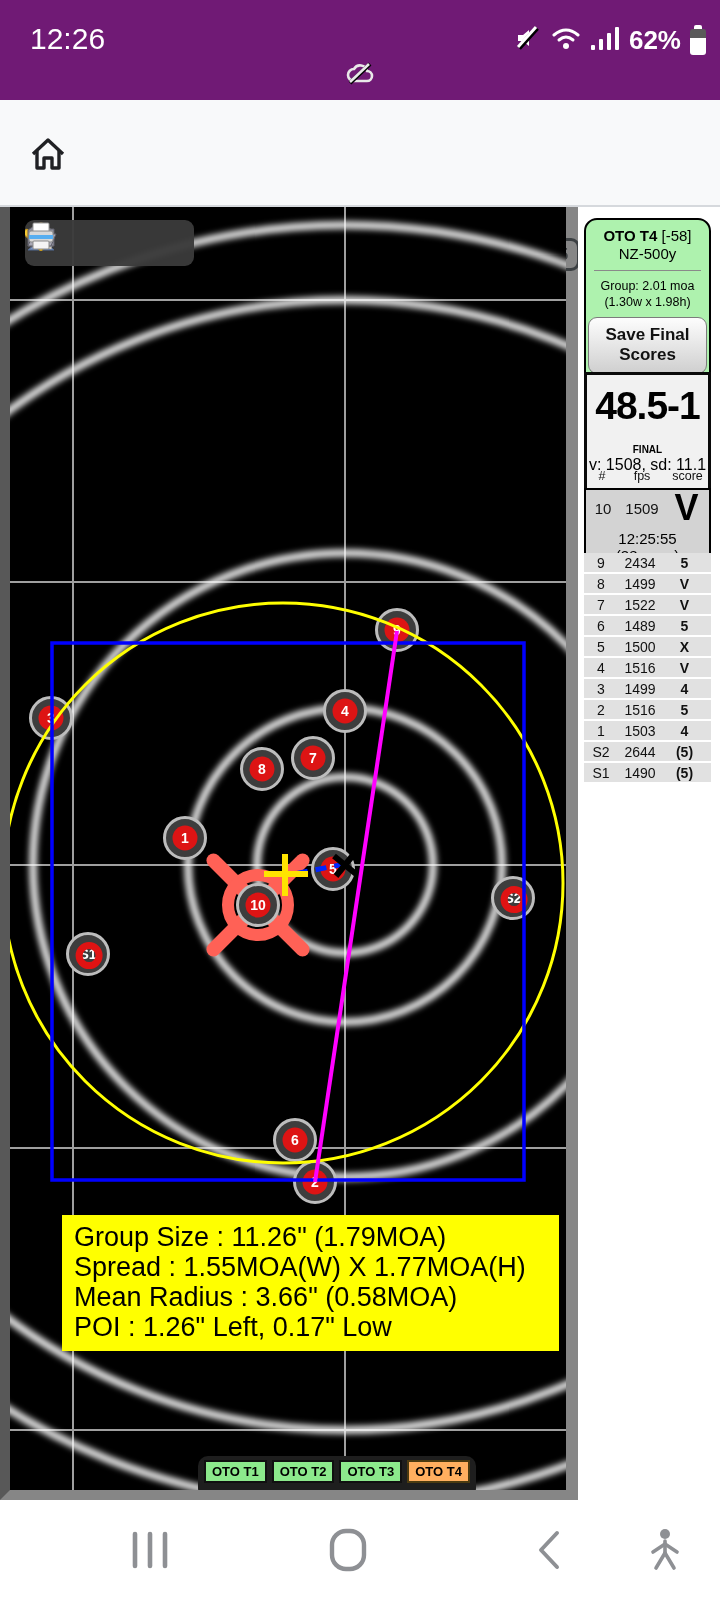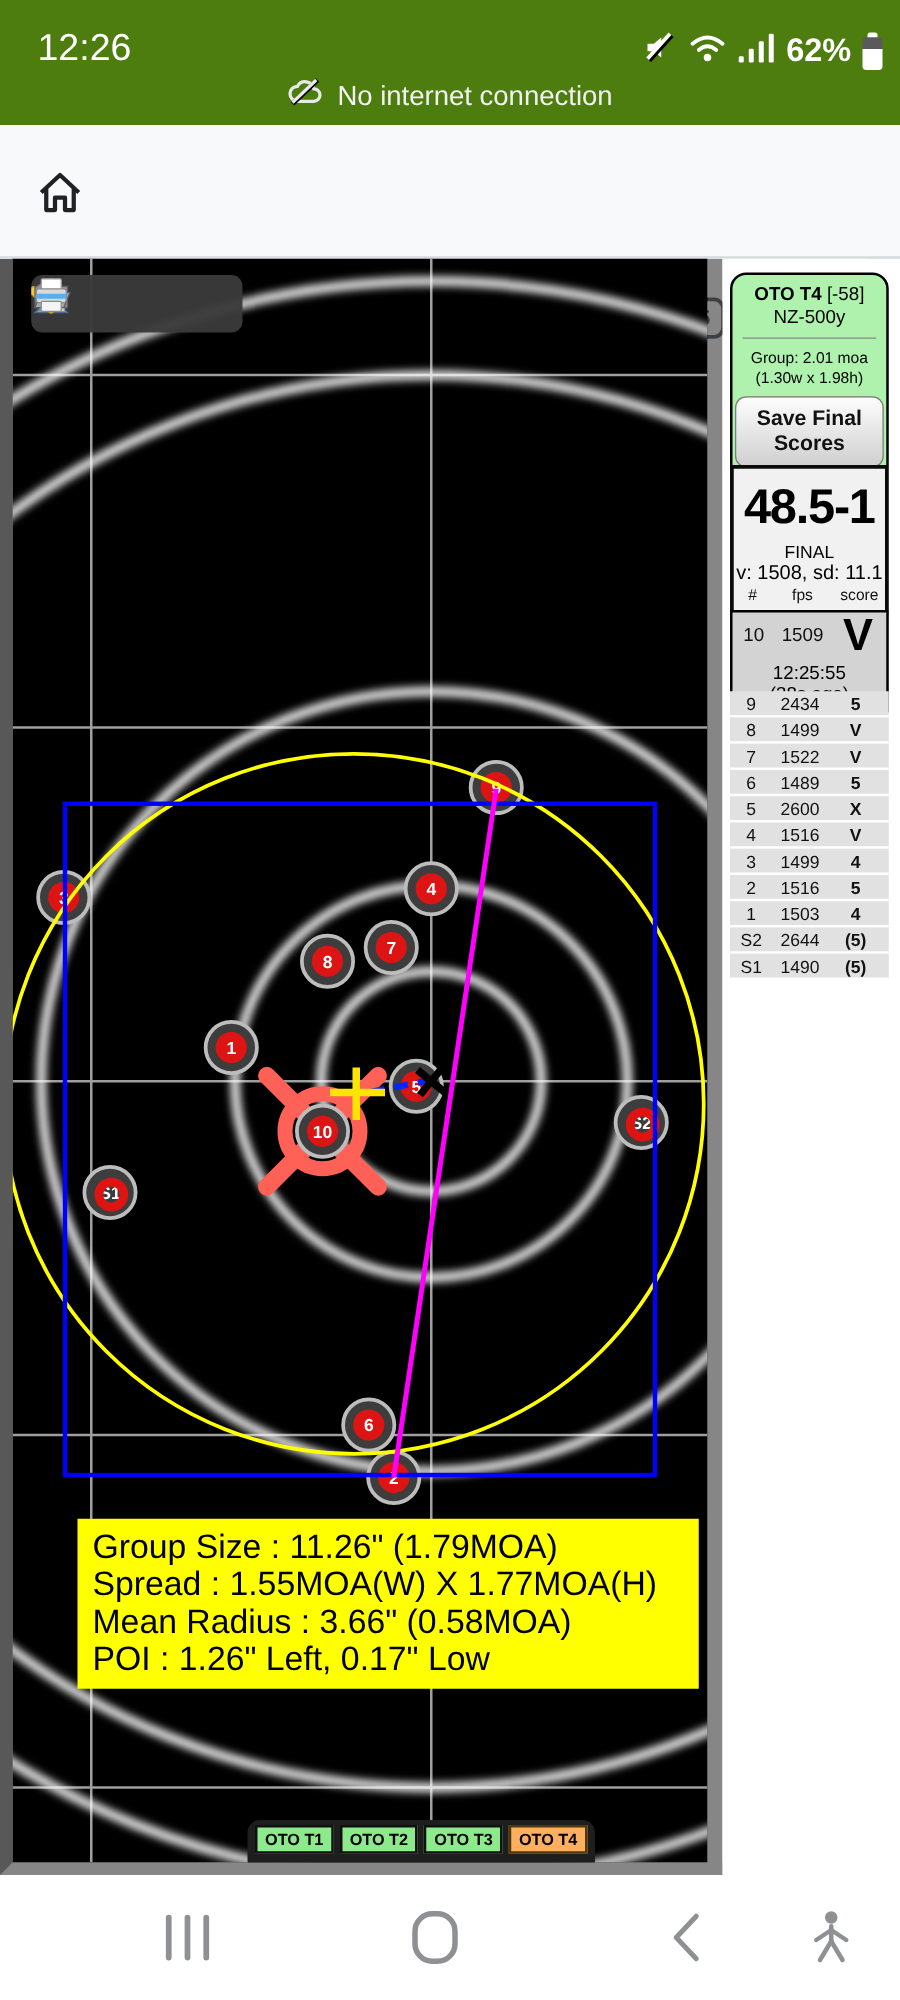--- a/index.html
+++ b/index.html
@@ -1,20 +1,20 @@
 <!DOCTYPE html>
 <html><head>
 <meta charset="utf-8">
 <style>
   html,body{margin:0;padding:0;width:720px;height:1600px;background:#fff;overflow:hidden;
     font-family:"Liberation Sans","DejaVu Sans",sans-serif;-webkit-font-smoothing:antialiased;}
   *{box-sizing:border-box;}
 
   
-  .status{height:100px;background:#4d7c0f;color:#fff;position:relative;}
+  .status{height:100px;background:#701a75;color:#fff;position:relative;}
   .status .time{position:absolute;left:30px;top:22px;font-size:30px;}
   .sicons{position:absolute;right:14px;top:24px;display:flex;align-items:center;gap:9px;font-weight:bold;}
   .battpct{font-size:26px;}
   .batt{width:16px;height:30px;position:relative;}
   .batt .tip{position:absolute;top:0;left:4px;width:8px;height:4px;background:#fff;border-radius:2px 2px 0 0;}
   .batt .body{position:absolute;top:4px;left:0;width:16px;height:26px;border-radius:3px;
      background:linear-gradient(to top,#fff 64%,#5a5a5a 64%);}
   .notice{position:absolute;left:0;right:0;top:62px;display:flex;justify-content:center;align-items:center;gap:12px;
      color:#f1f1f1;font-size:22px;}
 
@@ -73,21 +73,21 @@
      text-align:center;padding:7px 2px 9px 2px;}
   .gtitle{font-size:15px;color:#000;}
   .gtitle b{font-weight:bold;}
   .gsub{font-size:15px;margin-top:1px;}
   .gdiv{border-top:1px solid #8a8a8a;margin:8px 6px;}
   .gline{font-size:12.5px;margin-top:2px;}
   .savebtn{margin-top:8px;display:inline-block;background:linear-gradient(#fdfdfd,#cfcfcf);border:1px solid #7c7c7c;
      border-radius:9px;font-size:17px;font-weight:bold;color:#111;padding:7px 14px;line-height:1.2;}
   .spanel{position:absolute;left:6px;top:165px;width:127px;background:#f1f1f1;border:3px solid #0a0a0a;text-align:center;padding:9px 0 22px 0;}
   .stotal{font-size:39px;font-weight:bold;letter-spacing:-1px;color:#000;}
-  .sfinal{font-size:14px;font-weight:normal;margin-top:5px;}
+  .sfinal{font-size:10px;font-weight:bold;margin-top:16px;}
   .svsd{font-size:16px;margin-top:1px;}
   .thead{position:absolute;left:6px;top:262px;width:127px;display:grid;grid-template-columns:36px 44px 47px;font-size:12.5px;color:#111;text-align:center;}
   .curcell{position:absolute;left:6px;top:281px;width:127px;background:#d3d3d3;border:2px solid #000;padding:3px 0 4px 0;}
   .currow{display:grid;grid-template-columns:34px 44px 45px;align-items:center;text-align:center;}
   .curnum,.curfps{font-size:15px;color:#111;}
   .curscore{font-size:36px;font-weight:bold;line-height:.85;color:#000;}
   .curtime{text-align:center;font-size:15px;margin-top:6px;}
   .curago{text-align:center;font-size:15px;}
   .rows{position:absolute;left:6px;top:346px;width:127px;}
   .srow{display:grid;grid-template-columns:34px 44px 45px;background:#e1e1e1;border-bottom:2px solid #fff;
@@ -137,21 +137,20 @@
       </span>
   </div>
   <div class="notice">
     <span>
       <svg width="28" height="24" viewBox="0 0 28 24">
           <path d="M8 19 h13 a5 5 0 0 0 0-10 a7 7 0 0 0-13-2 a5.5 5.5 0 0 0 0 12 z" fill="none" stroke="#e9e9e9" stroke-width="2.6"></path>
           <line x1="4" y1="21" x2="24" y2="2" stroke="#000" stroke-width="4"></line>
           <line x1="4" y1="20" x2="23" y2="2" stroke="#e9e9e9" stroke-width="2.6"></line>
         </svg>
     </span>
-    <span>No internet connection</span>
   </div>
 </div>
 
 <div class="browser">
   <span class="homeic">
     <svg width="42" height="42" viewBox="0 0 42 42">
         <g fill="none" stroke="#202124" stroke-width="3.4" stroke-linejoin="round">
           <path d="M6 22 L21 8 L36 22"></path>
           <path d="M10 19 V36 H17 V26 H25 V36 H32 V19"></path>
         </g>
@@ -376,21 +375,21 @@
           <span>1522</span>
           <span class="sc">V</span>
         </div>
         <div class="srow">
           <span>6</span>
           <span>1489</span>
           <span class="sc">5</span>
         </div>
         <div class="srow">
           <span>5</span>
-          <span>2600</span>
+          <span>1500</span>
           <span class="sc">X</span>
         </div>
         <div class="srow">
           <span>4</span>
           <span>1516</span>
           <span class="sc">V</span>
         </div>
         <div class="srow">
           <span>3</span>
           <span>1499</span>

